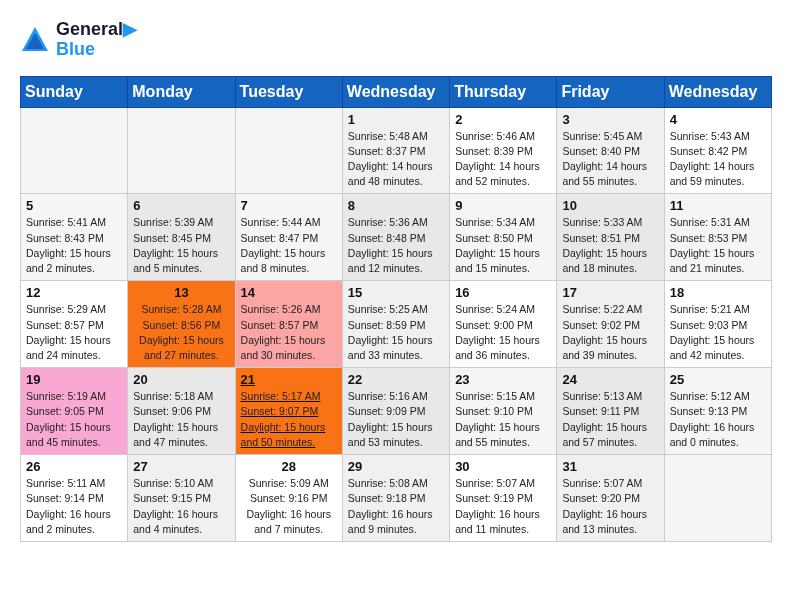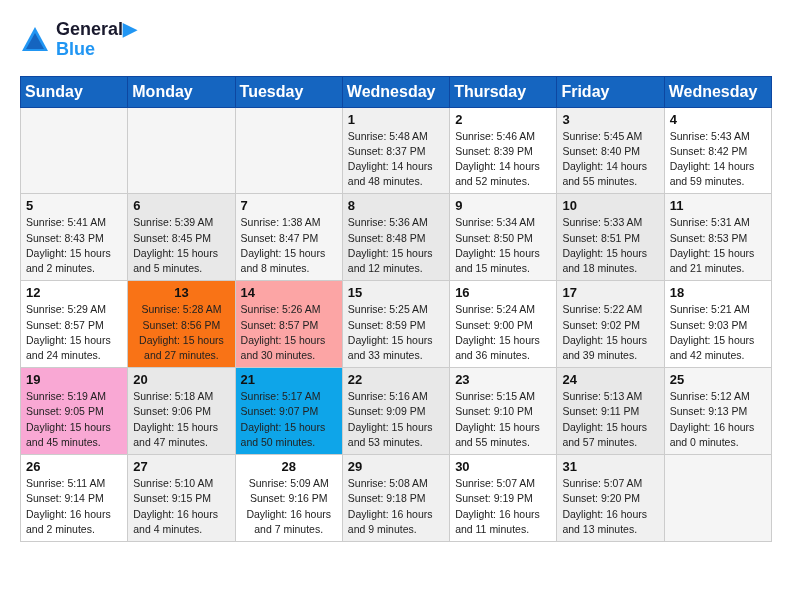--- a/index.html
+++ b/index.html
@@ -170,21 +170,21 @@
         </td>
         <td style="background: rgb(232, 232, 232);">
           <span class="day-num">6</span>
           <div class="day-info">Sunrise: 5:39 AM</div>
           <div class="day-info">Sunset: 8:45 PM</div>
           <div class="day-info">Daylight: 15 hours</div>
           <div class="day-info">and 5 minutes.</div>
         </td>
         <td style="background: rgb(245, 245, 245);">
           <span class="day-num">7</span>
-          <div class="day-info">Sunrise: 1:38 AM</div>
+          <div class="day-info">Sunrise: 5:44 AM</div>
           <div class="day-info">Sunset: 8:47 PM</div>
           <div class="day-info">Daylight: 15 hours</div>
           <div class="day-info">and 8 minutes.</div>
         </td>
         <td style="background: rgb(232, 232, 232);">
           <span class="day-num">8</span>
           <div class="day-info">Sunrise: 5:36 AM</div>
           <div class="day-info">Sunset: 8:48 PM</div>
           <div class="day-info">Daylight: 15 hours</div>
           <div class="day-info">and 12 minutes.</div>
@@ -270,21 +270,21 @@
           <div class="day-info">Daylight: 15 hours</div>
           <div class="day-info">and 45 minutes.</div>
         </td>
         <td style="background: rgb(232, 232, 232);">
           <span class="day-num">20</span>
           <div class="day-info">Sunrise: 5:18 AM</div>
           <div class="day-info">Sunset: 9:06 PM</div>
           <div class="day-info">Daylight: 15 hours</div>
           <div class="day-info">and 47 minutes.</div>
         </td>
-        <td style="background: #0ea5e9;">
+        <td style="background: #f97316; text-decoration: underline;">
           <span class="day-num">21</span>
           <div class="day-info">Sunrise: 5:17 AM</div>
           <div class="day-info">Sunset: 9:07 PM</div>
           <div class="day-info">Daylight: 15 hours</div>
           <div class="day-info">and 50 minutes.</div>
         </td>
         <td style="background: rgb(232, 232, 232);">
           <span class="day-num">22</span>
           <div class="day-info">Sunrise: 5:16 AM</div>
           <div class="day-info">Sunset: 9:09 PM</div>

